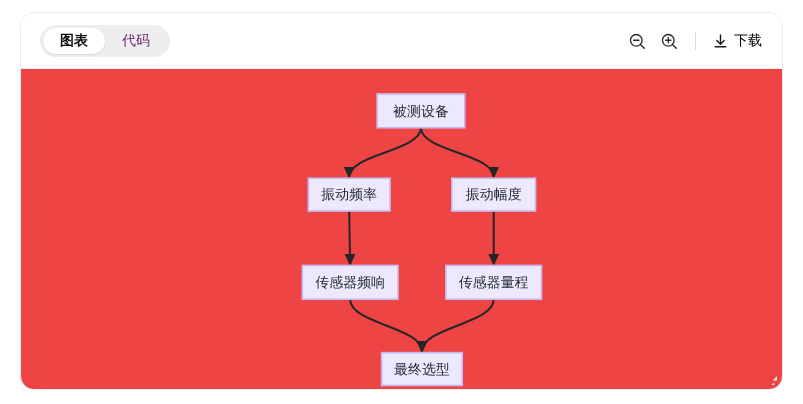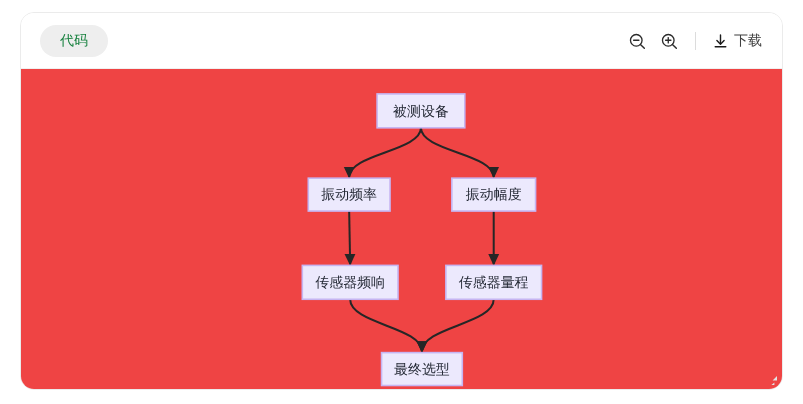--- a/index.html
+++ b/index.html
@@ -54,21 +54,21 @@
     box-sizing: border-box;
   }
   .tab {
     height: 26px;
     min-width: 62px;
     border-radius: 14px;
     display: flex;
     align-items: center;
     justify-content: center;
     font-size: 14px;
-    color: #15803d;
+    color: #701a75;
     padding: 0 14px;
     box-sizing: border-box;
     cursor: pointer;
     user-select: none;
     white-space: nowrap;
   }
   .tab.active {
     background: #ffffff;
     color: #111111;
     font-weight: bold;
@@ -101,21 +101,21 @@
     margin: 0 10px;
   }
   #download-button {
     display: flex;
     align-items: center;
     gap: 5px;
     cursor: pointer;
     padding: 4px 6px;
     border-radius: 6px;
     font-size: 14px;
-    color: #404040;
+    color: #000000;
     white-space: nowrap;
   }
 
   
   #diagram-canvas {
     position: absolute;
     left: 0;
     top: 56px;
     right: 0;
     bottom: 0;
@@ -156,20 +156,21 @@
   }
 </style>
 </head>
 <body>
 
 <div id="viewer-card">
 
   <div id="viewer-header">
 
     <div id="tab-switcher">
+      <div class="tab active">图表</div>
       <div class="tab">代码</div>
     </div>
 
     <div id="header-controls">
 
       <div class="icon-btn">
         <svg width="19" height="19" viewBox="0 0 20 20">
           <circle cx="8.7" cy="8.7" r="6.1" fill="none" stroke="#2b2b2b" stroke-width="1.4"></circle>
           <line x1="5.9" y1="8.7" x2="11.5" y2="8.7" stroke="#2b2b2b" stroke-width="1.4" stroke-linecap="round"></line>
           <line x1="13.1" y1="13.1" x2="17.2" y2="17.2" stroke="#2b2b2b" stroke-width="1.5" stroke-linecap="round"></line>

